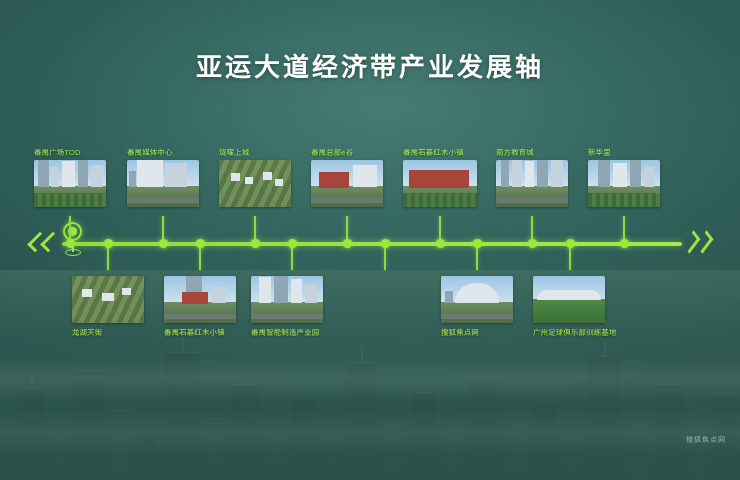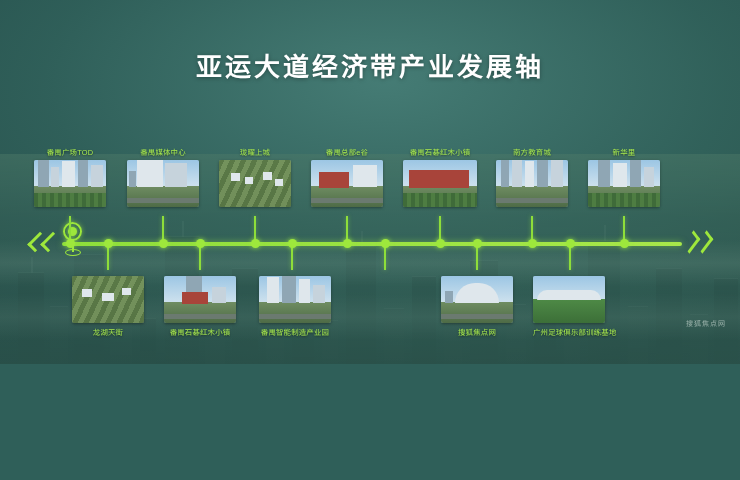--- a/index.html
+++ b/index.html
@@ -6,21 +6,21 @@
   html,body { width:740px; height:480px; }
   body {
     font-family:"Liberation Sans","DejaVu Sans",sans-serif;
     background:#2f5f59;
     overflow:hidden;
     position:relative;
   }
 
   #stage {
     position:absolute; left:0; top:0;
-    width:740px; height:364px;
+    width:740px; height:480px;
     overflow:hidden;
     background:
       radial-gradient(ellipse 620px 300px at 52% 22%, rgba(70,125,118,0.95) 0%, rgba(47,95,89,0.85) 55%, rgba(36,76,72,0.9) 100%),
       linear-gradient(165deg,#2d5a56 0%, #33635c 30%, #3d6f63 58%, #4a7a63 78%, #56856a 100%);
   }
 
   
   .skyline {
     position:absolute; left:0; bottom:0; width:740px; height:210px;
     overflow:hidden;
@@ -119,21 +119,21 @@
 
   
   .card { position:absolute; z-index:25; }
   .card .thumb {
     width:72px; height:47px; border-radius:2px; overflow:hidden; position:relative;
     box-shadow:0 1px 3px rgba(0,0,0,0.35);
     background:#7d9fb0;
   }
   .card.wide .thumb { width:74px; }
   .card .label {
-    font-size:7.4px; color:#a9ea4d; text-align:center; margin-top:3px;
+    font-size:7.4px; color:#a9ea4d; text-align:left; margin-top:3px;
     white-space:nowrap; letter-spacing:0.2px;
     text-shadow:0 1px 2px rgba(0,0,0,0.5);
   }
   .card.top .label { margin:0 0 3px 0; }
 
   
   .t-sky   { position:absolute; left:0; top:0; width:100%; height:58%;
              background:linear-gradient(180deg,#9cc6e4,#cfe2ee); }
   .t-ground{ position:absolute; left:0; bottom:0; width:100%; height:44%;
              background:linear-gradient(180deg,#6f8d62,#4e6b46); }
@@ -353,21 +353,21 @@
       <div class="t-sky"></div>
         <div class="t-ground"></div>
       <div class="t-b d" style="left:22px; width:16px; height:38px;"></div>
       <div class="t-red" style="left:18px; width:26px; height:12px;"></div>
       <div class="t-b" style="left:48px; width:14px; height:16px;"></div>
       <div class="t-road"></div>
     </div>
     <div class="label">番禺石碁红木小镇</div>
   </div>
 
-  <div class="card bottom" style="left:259px; top:276px;">
+  <div class="card bottom" style="left:251px; top:276px;">
     <div class="thumb">
       <div class="t-sky"></div>
         <div class="t-ground"></div>
       <div class="t-b g" style="left:8px;  width:12px; height:26px;"></div>
       <div class="t-b d" style="left:23px; width:14px; height:34px;"></div>
       <div class="t-b g" style="left:40px; width:11px; height:24px;"></div>
       <div class="t-b" style="left:54px; width:12px; height:18px;"></div>
       <div class="t-road"></div>
     </div>
     <div class="label">番禺智能制造产业园</div>

